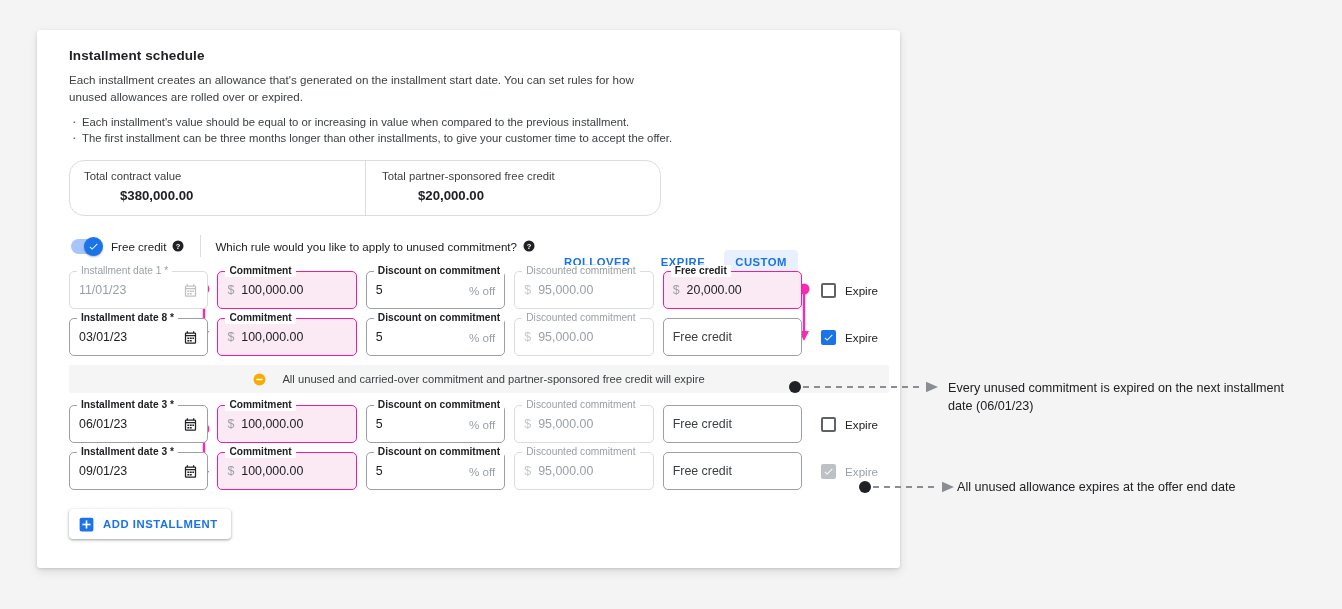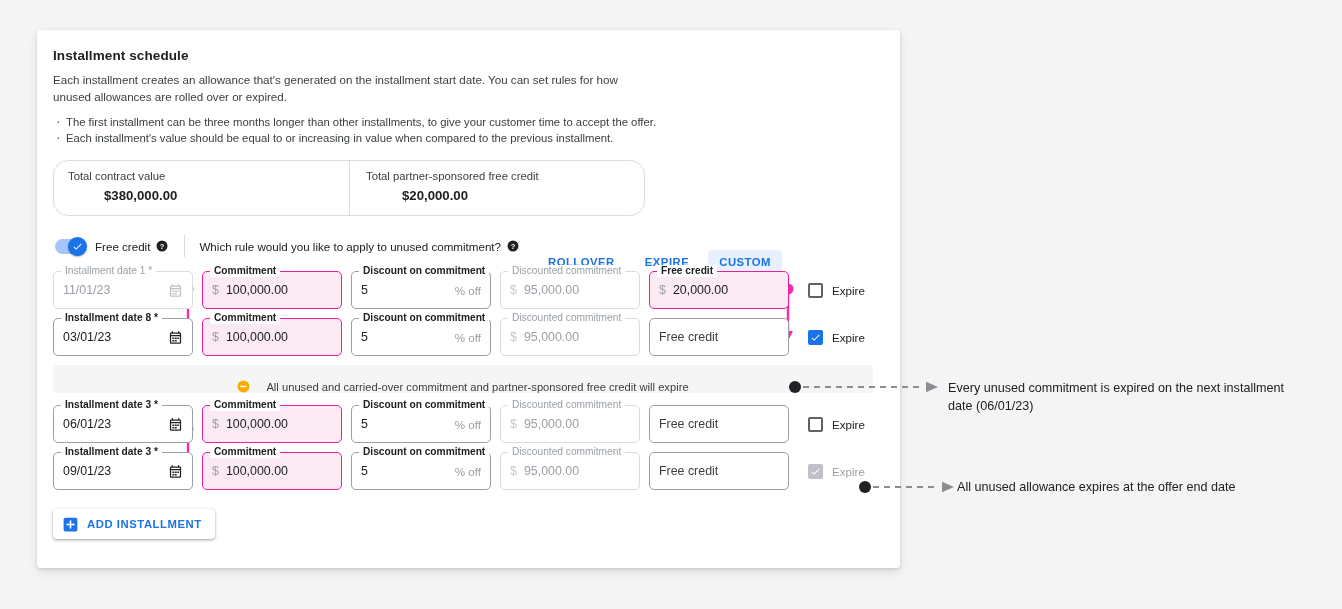--- a/index.html
+++ b/index.html
@@ -21,21 +21,21 @@
   .card {
     position: absolute;
     left: 37px;
     top: 30px;
     width: 863px;
     height: 538px;
     background: #ffffff;
     border-radius: 3px;
     box-shadow: 0 1px 3px rgba(0,0,0,0.13), 0 4px 10px rgba(0,0,0,0.10);
     box-sizing: border-box;
-    padding: 18px 22px 0 16px;
+    padding: 18px 22px 0 32px;
   }
 
   .section-title {
     font-size: 13.5px;
     font-weight: bold;
     color: #202124;
     margin: 0 0 9px 0;
     letter-spacing: 0.1px;
   }
   .section-desc {
@@ -288,21 +288,21 @@
     white-space: nowrap;
   }
   .chk-label.dim { color: #9aa0a6; }
 
   
   .banner {
     height: 28px;
     background: #f5f5f5;
     border-radius: 2px;
     display: flex;
-    align-items: flex-end;
+    align-items: center;
     justify-content: center;
     width: 820px;
     margin: 3px 0 12px 0;
     position: relative;
     gap: 8px;
   }
   .banner-text {
     font-size: 11.2px;
     color: #3c4043;
     margin-left: 8px;
@@ -343,22 +343,22 @@
 </style>
 </head>
 <body>
 
 <div class="card">
 
   <div class="section-title">Installment schedule</div>
   <div class="section-desc">Each installment creates an allowance that's generated on the installment start date. You can set rules for how unused allowances are rolled over or expired.</div>
 
   <ul class="bullets">
+    <li>Each installment's value should be equal to or increasing in value when compared to the previous installment.</li>
     <li>The first installment can be three months longer than other installments, to give your customer time to accept the offer.</li>
-    <li>Each installment's value should be equal to or increasing in value when compared to the previous installment.</li>
   </ul>
 
   
   <div class="totals">
     <div class="total-cell">
       <div class="total-label">Total contract value</div>
       <div class="total-value">$380,000.00</div>
     </div>
     <div class="total-cell">
       <div class="total-label">Total partner-sponsored free credit</div>

